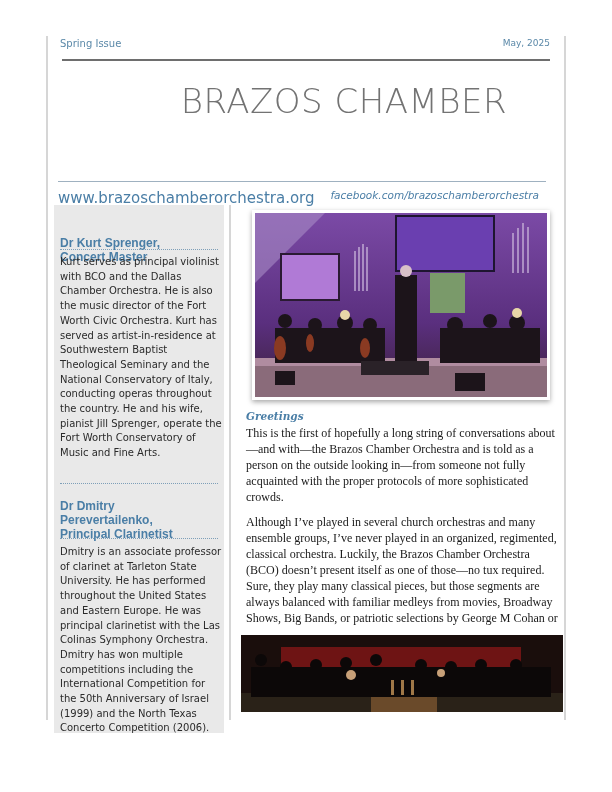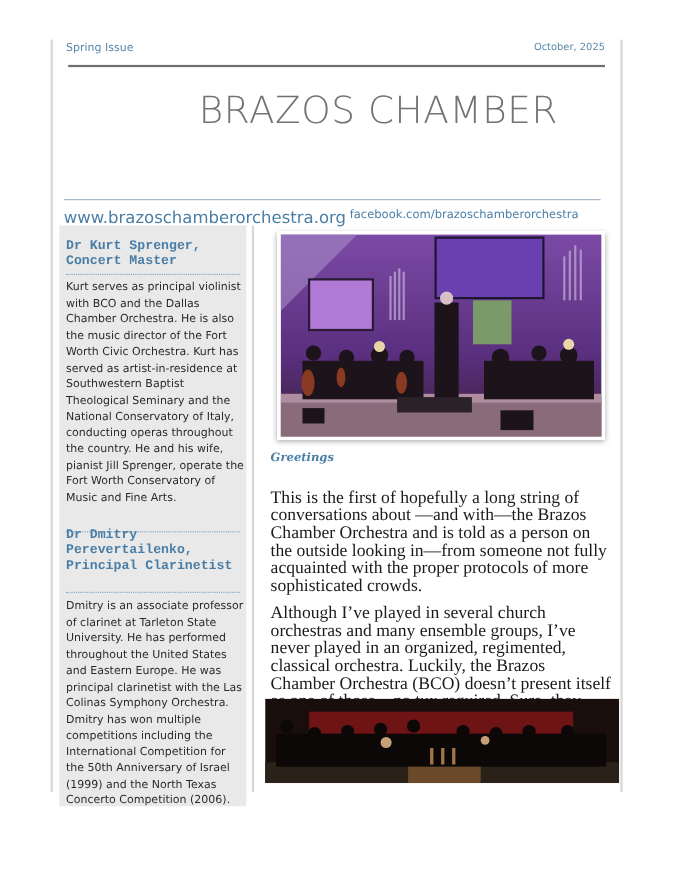--- a/index.html
+++ b/index.html
@@ -12,48 +12,48 @@
   .hdr-right { position: absolute; right: 62px; top: 38px; font-size: 9px; color: #5a88a8; }
   .hdr-rule { position: absolute; left: 62px; top: 59px; width: 488px; height: 2px; background: #6e6e6e; }
 
   .title { position: absolute; left: 48px; top: 80px; width: 592px; text-align: center;
            color: #737373; font-family: "DejaVu Sans", sans-serif; font-size: 34px; line-height: 43px;
            letter-spacing: 0.5px; font-weight: 300; }
 
   .title-rule { position: absolute; left: 58px; top: 181px; width: 488px; height: 1px; background: #9fb1c0; }
 
   .link-left { position: absolute; left: 58px; top: 189px; font-size: 15px; color: #4a7ea6; }
-  .link-right { position: absolute; right: 86px; top: 189px; font-size: 10.5px; color: #4a7ea6; }
+  .link-right { position: absolute; right: 73px; top: 189px; font-size: 10.5px; color: #4a7ea6; font-style: italic; }
 
   .sidebar { position: absolute; left: 54px; top: 205px; width: 170px; height: 528px; background: #e9e9e9; }
   .col-divider { position: absolute; left: 229px; top: 205px; width: 2px; height: 515px; background: #d6d6d6; }
 
   .bio-name { position: absolute; left: 60px; width: 160px; color: #4a7ea6;
-              font-family: Liberation Mono, monospace; font-weight: bold; font-size: 12px; line-height: 14px; }
+              font-family: Liberation Sans, sans-serif; font-weight: bold; font-size: 12px; line-height: 14px; margin-top: 20px; }
   .dotted { position: absolute; left: 60px; width: 158px; border-top: 1px dotted #7e9fb8; height: 0; }
   .bio-text { position: absolute; left: 60px; width: 162px; font-size: 10px; line-height: 14.7px; color: #2a2a2a; }
 
   .photo1 { position: absolute; left: 252px; top: 210px; width: 292px; height: 184px;
             border: 3px solid #ffffff; box-shadow: 0 2px 5px rgba(0,0,0,0.35); overflow: hidden; }
   .photo2 { position: absolute; left: 241px; top: 635px; width: 322px; height: 77px; overflow: hidden; }
 
   .greet-head { position: absolute; left: 246px; top: 410px; color: #4a7ea6;
                 font-family: "DejaVu Serif", serif; font-style: italic; font-weight: bold; font-size: 10.5px; text-align: center; }
   .body-text { position: absolute; left: 246px; width: 312px; font-family: "Liberation Serif", serif;
-               font-size: 16px; line-height: 16px; color: #1a1a1a; margin-top: 20px; }
+               font-size: 12px; line-height: 16px; color: #1a1a1a; }
   .body-text p { margin: 0; }
 </style>
 </head>
 <body>
 
 <div class="page-border-left"></div>
 <div class="page-border-right"></div>
 
 <div class="hdr-left">Spring Issue</div>
-<div class="hdr-right">October, 2025</div>
+<div class="hdr-right">May, 2025</div>
 <div class="hdr-rule"></div>
 
 <div class="title">
   <div>BRAZOS CHAMBER</div>
 </div>
 
 <div class="title-rule"></div>
 
 <a class="link-left">www.brazoschamberorchestra.org</a>
 <a class="link-right">facebook.com/brazoschamberorchestra</a>

